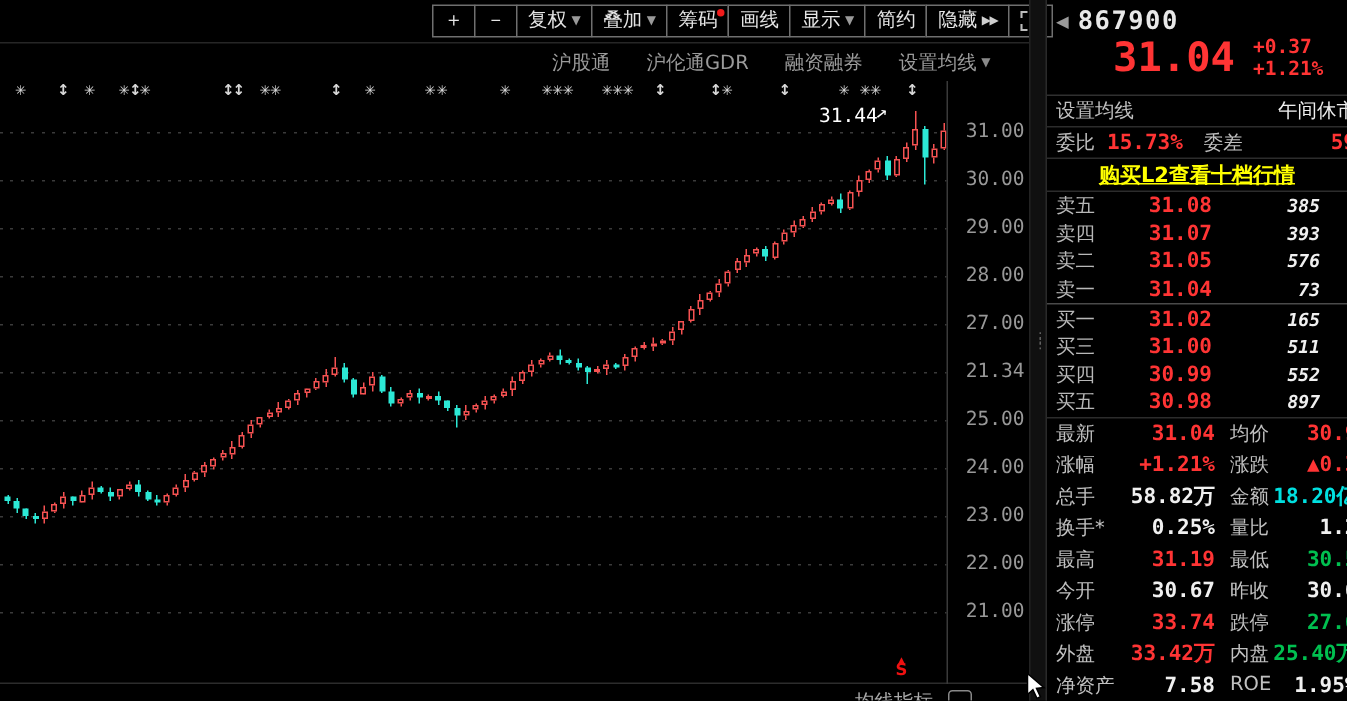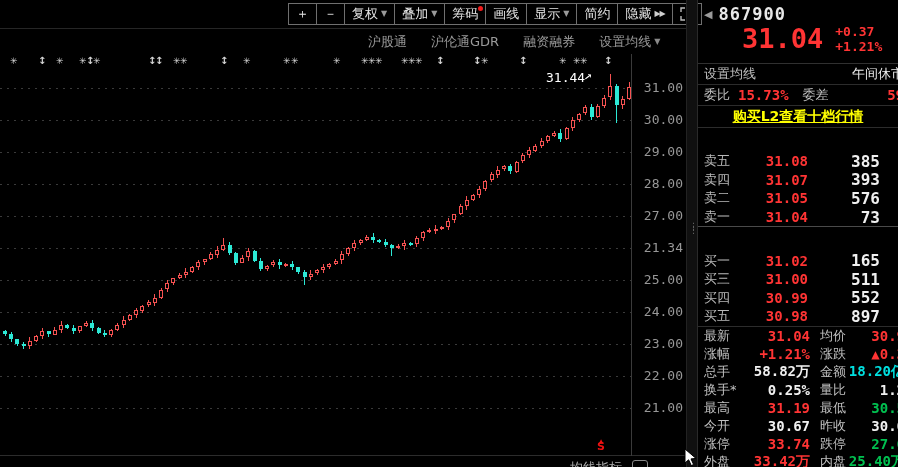--- a/index.html
+++ b/index.html
@@ -69,25 +69,25 @@
   .prow { display:flex; align-items:center; padding:0 0 0 6px; flex:none; }
   .prow .lab { color:#c0c0c0; font-size:13px; }
   .r-status { height:21px; border-bottom:1px solid #2c2c2c; }
   .r-status .val { margin-left:auto; margin-right:-6px; color:#eee; font-size:13px; }
   .r-weibi { height:21px; border-bottom:1px solid #2c2c2c; }
   .r-weibi .v1 { color:#ff3434; font-size:14px; margin-left:8px; }
   .r-weibi .lab2 { margin-left:14px; }
   .r-weibi .v2 { margin-left:auto; margin-right:-6px; color:#ff3434; font-size:14px; }
   .r-l2 { height:22px; border-bottom:1px solid #2c2c2c; justify-content:center; padding:0; }
   .r-l2 a { color:#ffff00; font-size:14px; font-weight:bold; text-decoration:underline; }
-  .obook { flex:none;margin-top:24px; }
+  .obook { flex:none; }
   .ob-row { display:flex; align-items:center; height:18.6px; padding-left:6px; }
   .ob-row .nm { color:#b8b8b8; font-size:13px; width:34px; }
   .ob-row .pr { color:#ff3434; font-size:14px; width:70px; text-align:right; }
-  .ob-row .vl { color:#f0f0f0; font-size:16px; margin-left:auto; padding-right:18px; }
+  .ob-row .vl { color:#f0f0f0; font-size:12px; margin-left:auto; padding-right:18px;font-style:italic; }
   .ob-sep { height:0; border-bottom:1px solid #4a4a4a; }
   .ob-end { height:0; border-bottom:1px solid #2c2c2c; }
   .details { flex:1; display:flex; flex-direction:column; }
   .d-row { flex:1; display:flex; align-items:center; padding-left:6px; overflow:hidden; }
   .d-row .l1 { color:#c0c0c0; font-size:13px; width:44px; white-space:nowrap; }
   .d-row .v1 { font-size:14px; width:62px; text-align:right; white-space:nowrap; }
   .d-row .l2 { color:#c0c0c0; font-size:13px; margin-left:10px; white-space:nowrap; }
   .d-row .v2 { font-size:14px; margin-left:auto; margin-right:-7px; white-space:nowrap; }
   .cw { color:#f0f0f0; } .cr { color:#ff3434; } .cg { color:#00c050; } .cc { color:#00e0e0; }
   

